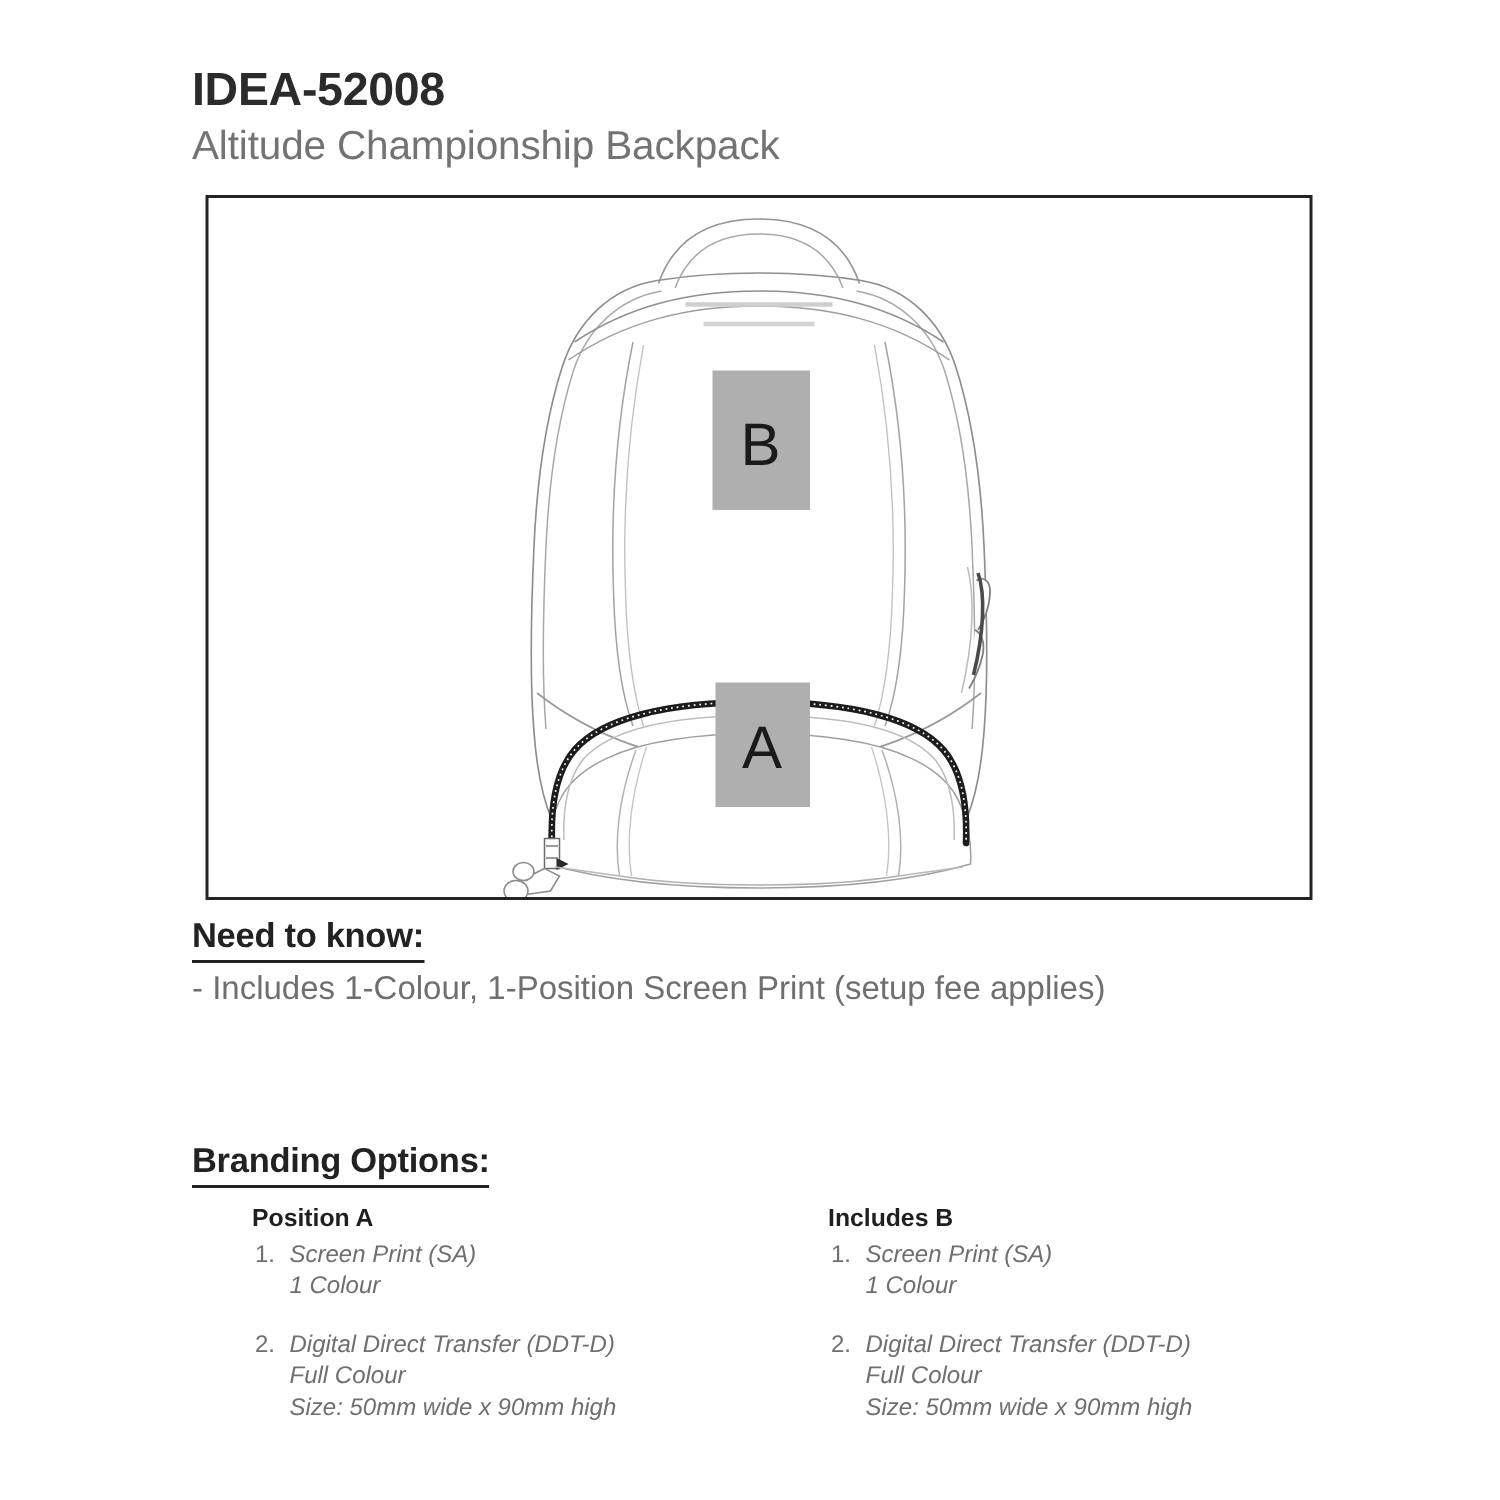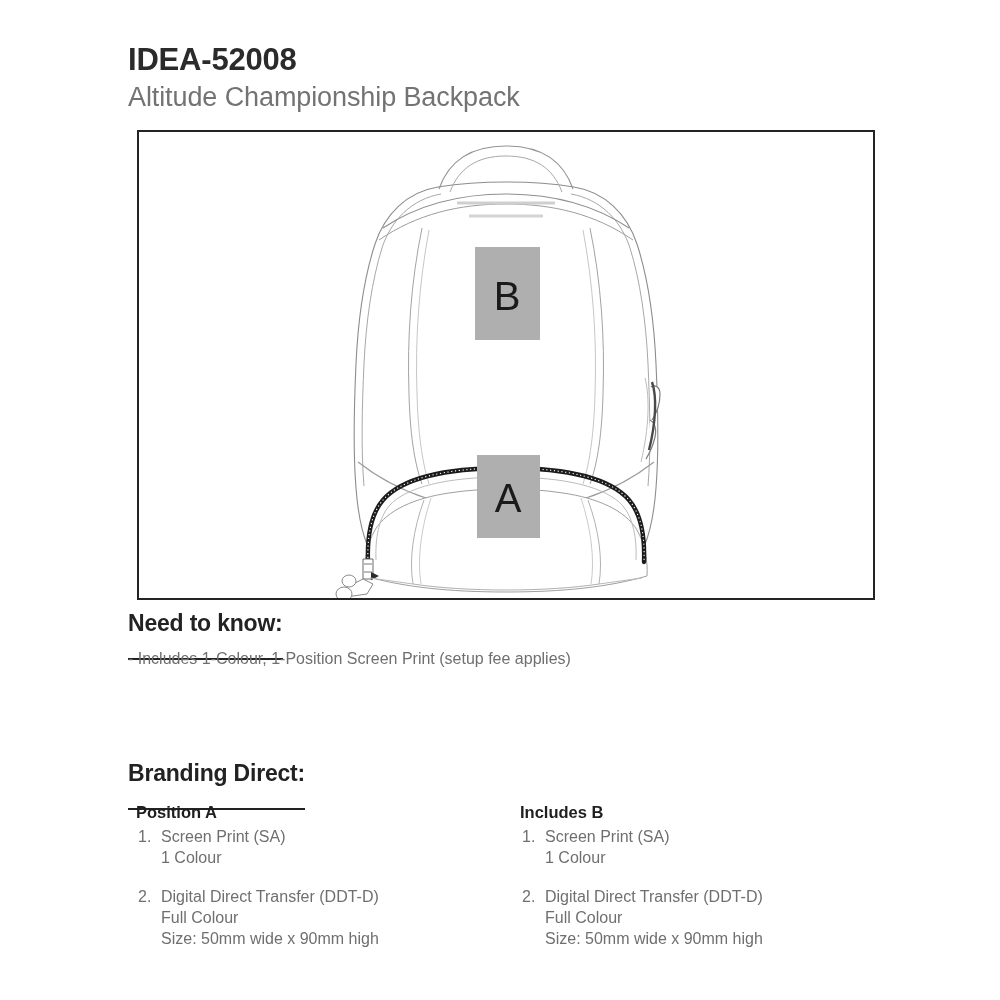--- a/index.html
+++ b/index.html
@@ -66,55 +66,56 @@
     height: 100%;
   }
 
   
   .section-heading {
     position: absolute;
     font-size: 23px;
     font-weight: bold;
     color: #222222;
     letter-spacing: -0.2px;
-    padding-bottom: 21px;
+    padding-bottom: 3px;
     border-bottom: 2px solid #222222;
     display: inline-block;
     white-space: nowrap;
   }
   #need-to-know-heading {
     left: 128px;
     top: 610px;
   }
   #branding-heading {
     left: 128px;
     top: 760px;
   }
 
   .note-line {
     position: absolute;
     left: 128px;
     top: 648px;
-    font-size: 16px;
+    font-size: 22px;
     color: #6f6f6f;
     line-height: 21px;
     white-space: nowrap;
   }
 
   
   .branding-columns {
     position: absolute;
     left: 136px;
     top: 802px;
     width: 800px;
   }
   .branding-col {
     position: absolute;
     top: 0;
     width: 380px;
+    margin-left: 32px;
   }
   #branding-col-a { left: 0px; }
   #branding-col-b { left: 384px; }
 
   .position-title {
     font-size: 16.5px;
     font-weight: bold;
     color: #1f1f1f;
     line-height: 21px;
     margin: 0 0 3px 0;
@@ -131,20 +132,21 @@
     top: 0;
     font-size: 16px;
     color: #6f6f6f;
     line-height: 21px;
   }
   .option-line {
     font-size: 16px;
     color: #6f6f6f;
     line-height: 21px;
     white-space: nowrap;
+    font-style: italic;
   }
 
   
   .callout-label {
     font-family: "Liberation Sans", sans-serif;
     font-size: 40px;
     fill: #1a1a1a;
   }
 </style>
 </head>
@@ -260,21 +262,21 @@
       <g>
         <rect id="marker-a-rect" x="338" y="323" width="63" height="83" fill="#AFAFAF"></rect>
         <text class="callout-label" x="369" y="380" text-anchor="middle">A</text>
       </g>
     </svg>
   </div>
 
   <div class="section-heading" id="need-to-know-heading">Need to know:</div>
   <div class="note-line">- Includes 1-Colour, 1-Position Screen Print (setup fee applies)</div>
 
-  <div class="section-heading" id="branding-heading">Branding Direct:</div>
+  <div class="section-heading" id="branding-heading">Branding Options:</div>
 
   <div class="branding-columns">
 
     <div class="branding-col" id="branding-col-a">
       <div class="position-title">Position A</div>
 
       <div class="option">
         <span class="option-number">1.</span>
         <div class="option-line">Screen Print (SA)</div>
         <div class="option-line">1 Colour</div>

